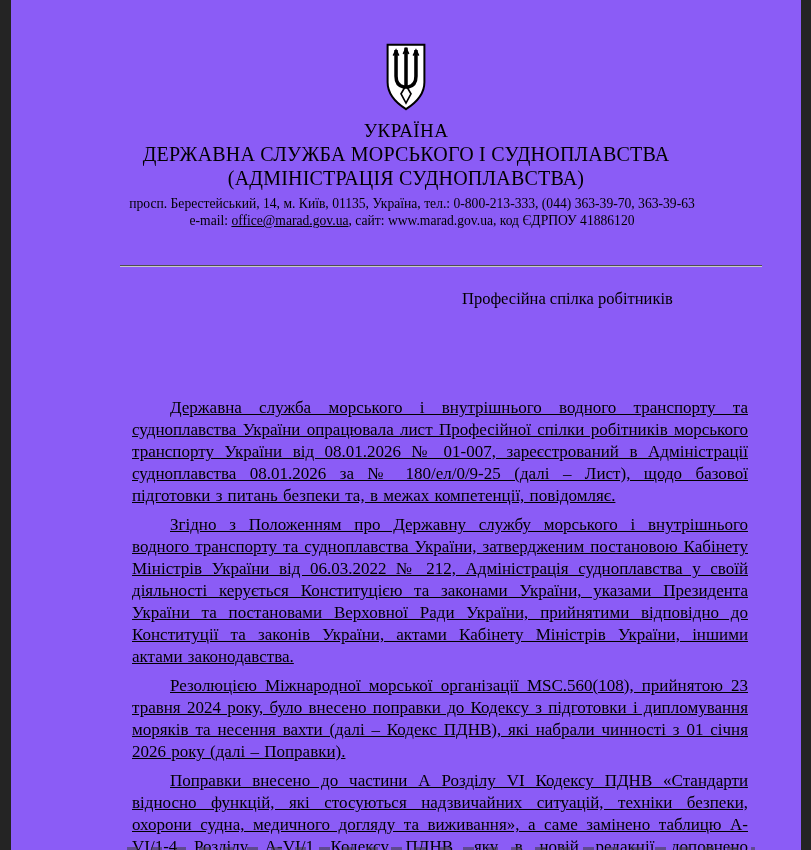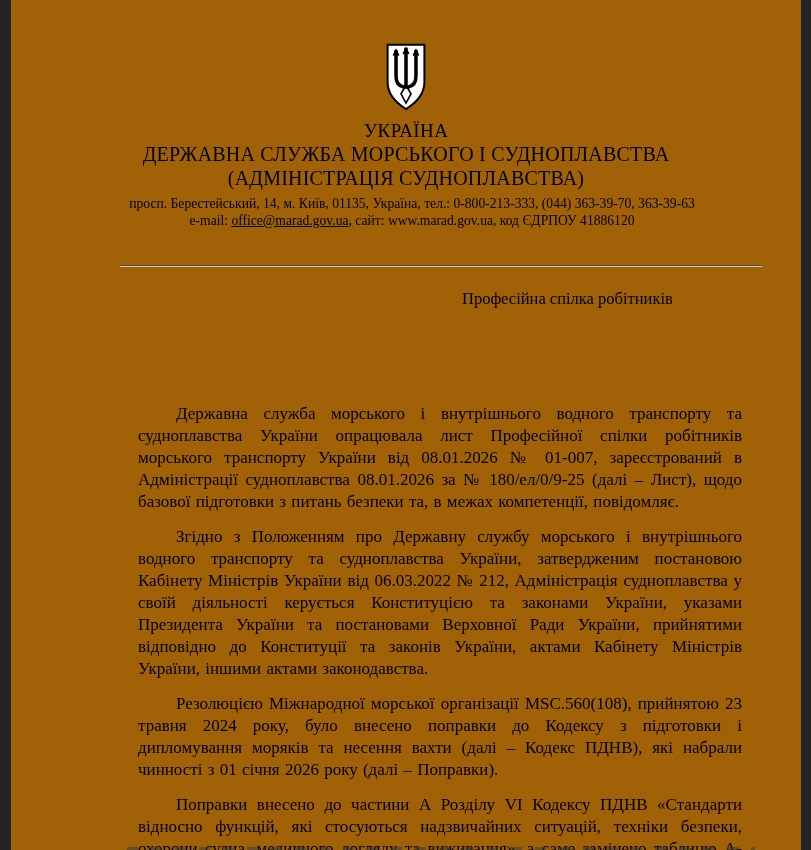--- a/index.html
+++ b/index.html
@@ -1,18 +1,18 @@
 <!DOCTYPE html>
 <html><head>
 <meta charset="utf-8">
 <style>
   html,body { margin:0; padding:0; background:#242424; }
   .screen {
     position:relative; width:811px; height:850px; margin:0 auto;
-    background:#a16207; overflow:hidden; color:#000;
+    background:#8b5cf6; overflow:hidden; color:#000;
     font-family:"Liberation Serif","DejaVu Serif",serif;
   }
   .frame-bar { position:absolute; top:0; height:850px; background:#242424; }
   .frame-bar.left  { left:0;  width:11px; }
   .frame-bar.right { right:0; width:10px; }
 
   .letterhead { position:absolute; left:11px; right:10px; top:0; text-align:center; }
   .emblem-wrap { margin-top:42px; height:70px; }
   .country { font-size:19px; line-height:22px; margin-top:8px; letter-spacing:0.4px; }
   .org-line { font-size:20px; line-height:24px; letter-spacing:0.2px; }
@@ -20,21 +20,21 @@
   .contact .email-underline { text-decoration:underline; }
 
   .rule { position:absolute; left:120px; top:265px; width:642px; height:2px;
           background:#4f4f4f; border-bottom:1px solid #c9c9c9; box-sizing:border-box; }
 
   .recipient { position:absolute; left:462px; top:287px; font-size:16.5px; line-height:23px;text-align:center; }
   .recipient-email { margin-top:7px; }
 
   .body-text { position:absolute; left:125px; top:390px; width:630px;
                font-size:17px; line-height:22px; text-align:justify; }
-  .body-text p { margin:13px; text-indent:38px; word-spacing:1px; }
+  .body-text p { margin:7px; text-indent:38px; word-spacing:1px;text-decoration:underline; }
 
   .clipped-next-line { position:absolute; left:127px; top:847px; width:628px; height:3px;
     background:repeating-linear-gradient(90deg,#3a3a3a 0 11px, transparent 11px 24px);
     opacity:0.55; }
 </style>
 </head>
 <body>
 
 <div class="screen">
 

